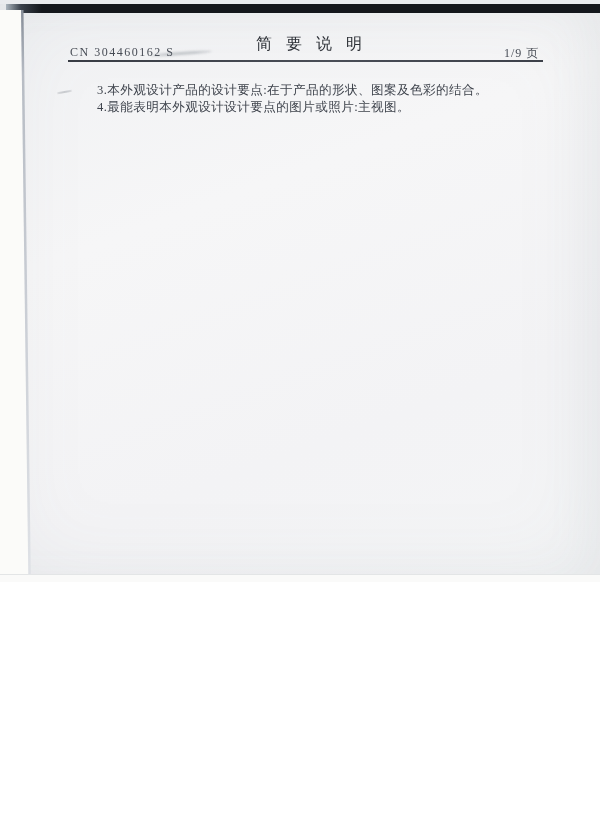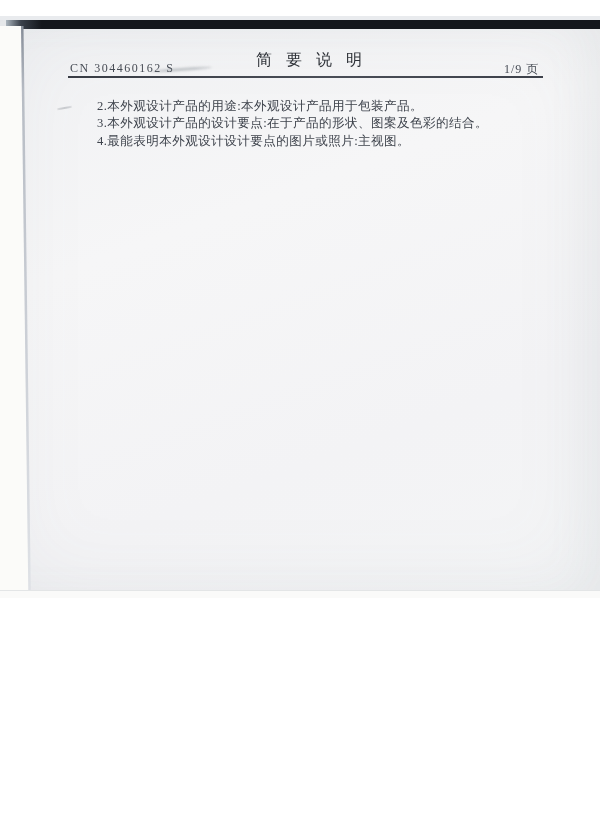--- a/index.html
+++ b/index.html
@@ -5,21 +5,20 @@
   html, body { margin: 0; padding: 0; }
   body {
     width: 600px; height: 825px;
     font-family: "Liberation Serif", "DejaVu Serif", serif;
     background: #ffffff;
   }
   .scan {
     position: relative; width: 600px; height: 582px; overflow: hidden;
     background: linear-gradient(160deg, #f0f1f3 0%, #f6f6f7 35%, #f3f3f5 70%, #f4f5f6 100%);
     box-shadow: inset 0 0 90px rgba(128,138,152,0.10), inset -15px 0 45px rgba(140,150,165,0.05);
-    margin-top: 16px;
   }
   
   .top-band {
     position: absolute; left: 6px; right: 0; top: 4px; height: 9px;
     background: linear-gradient(90deg, #aab4bd 0%, #3a414b 2.5%, #14171c 6%, #14171c 100%);
   }
   .top-strip {
     position: absolute; left: 0; right: 0; top: 0; height: 4px;
     background: #e9ebee;
   }
@@ -99,20 +98,19 @@
   <span class="doc-number">CN 304460162 S</span>
   <span class="page-title">简 要 说 明</span>
   <span class="page-indicator">1/9 页</span>
   <div class="header-rule"></div>
 
   <div class="smudge"></div>
   <div class="dash"></div>
   <div class="speck"></div>
 
   <div class="brief-list">
-    <div>2.本外观设计产品的用途:本外观设计产品用于包装产品。</div>
     <div>3.本外观设计产品的设计要点:在于产品的形状、图案及色彩的结合。</div>
     <div>4.最能表明本外观设计设计要点的图片或照片:主视图。</div>
   </div>
 
   <div class="page-number">3</div>
 
 </div>
 
 </body></html>

